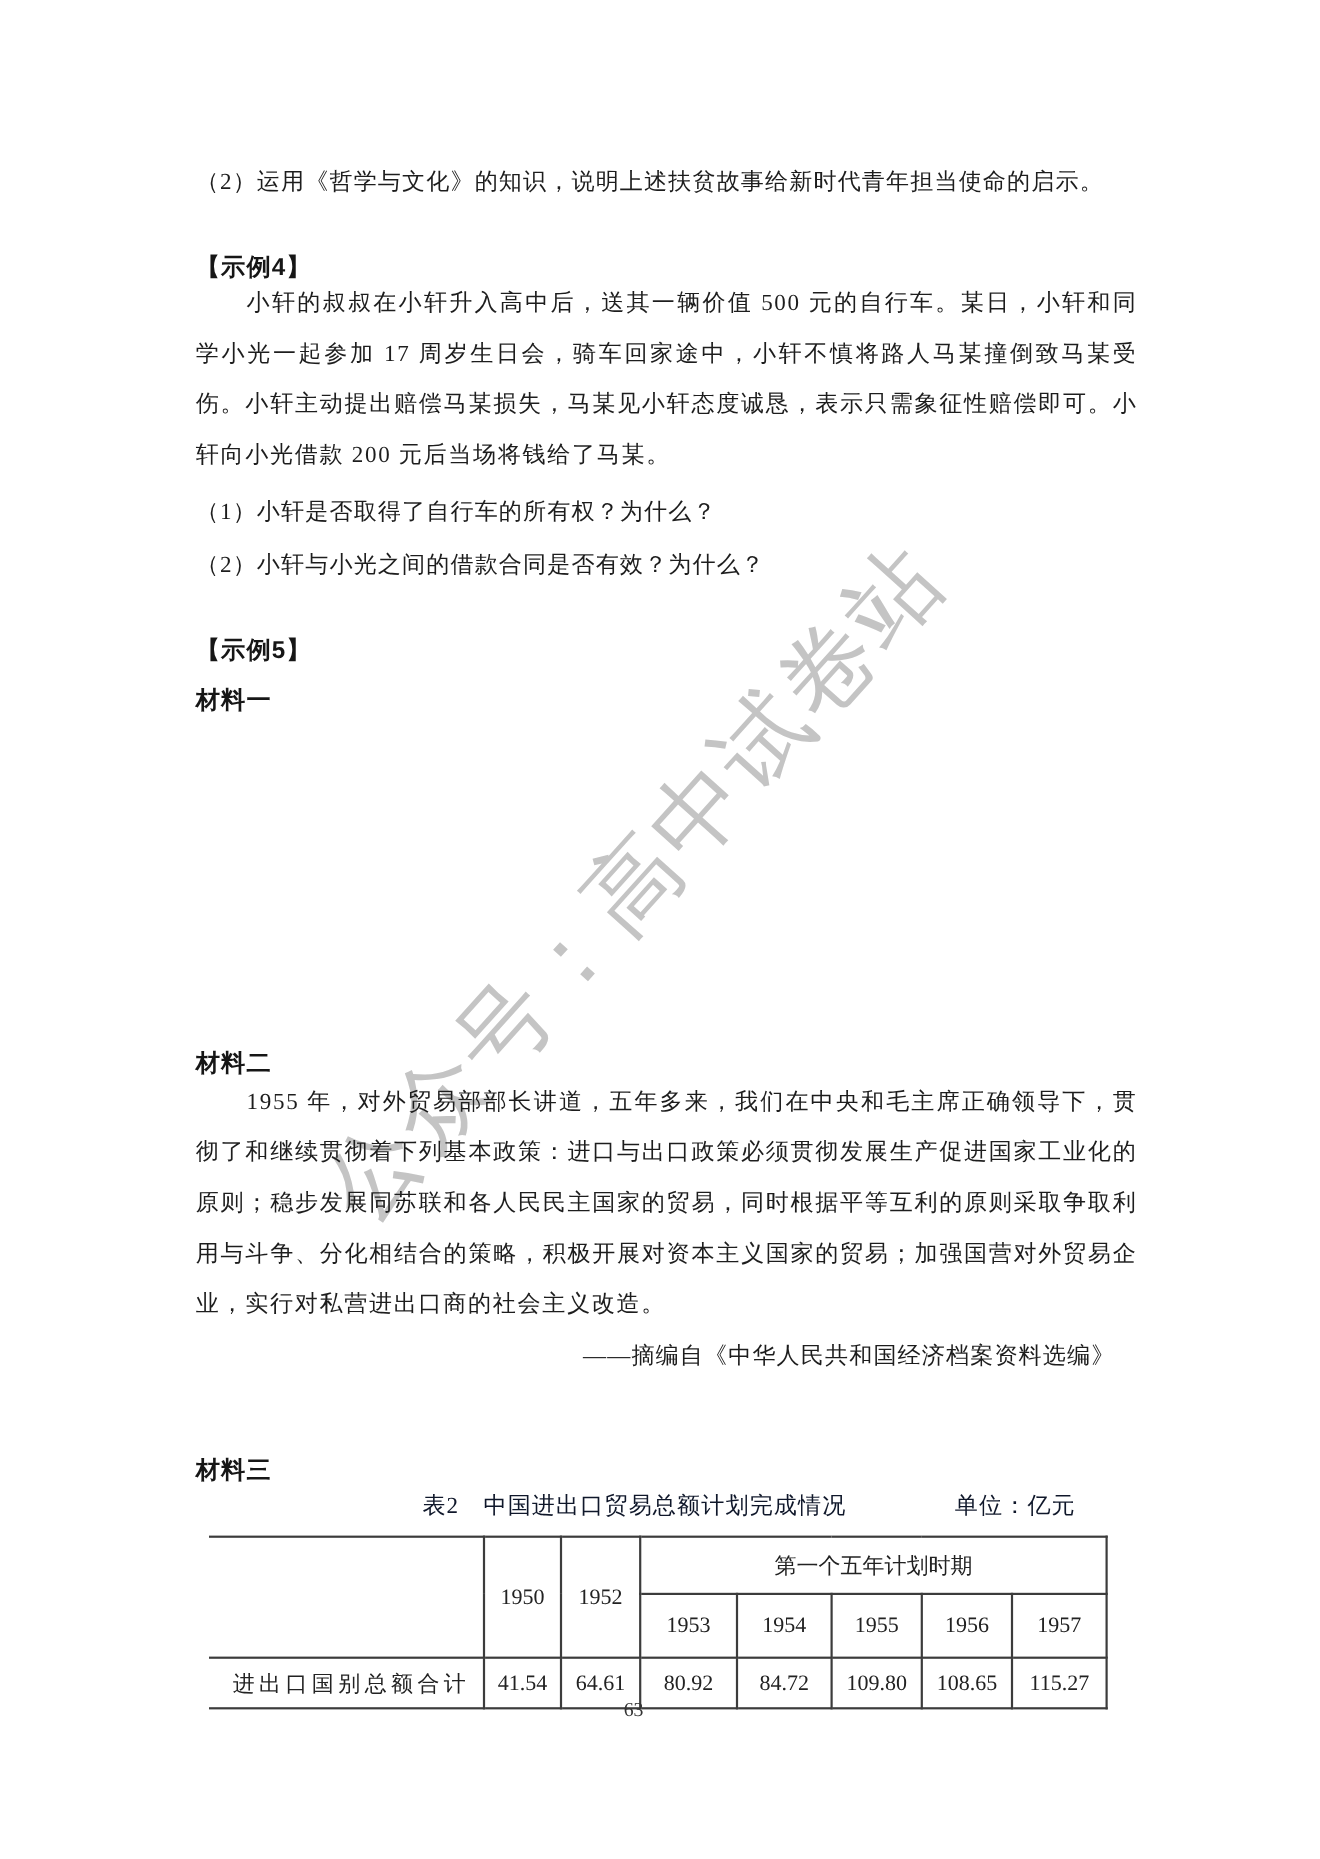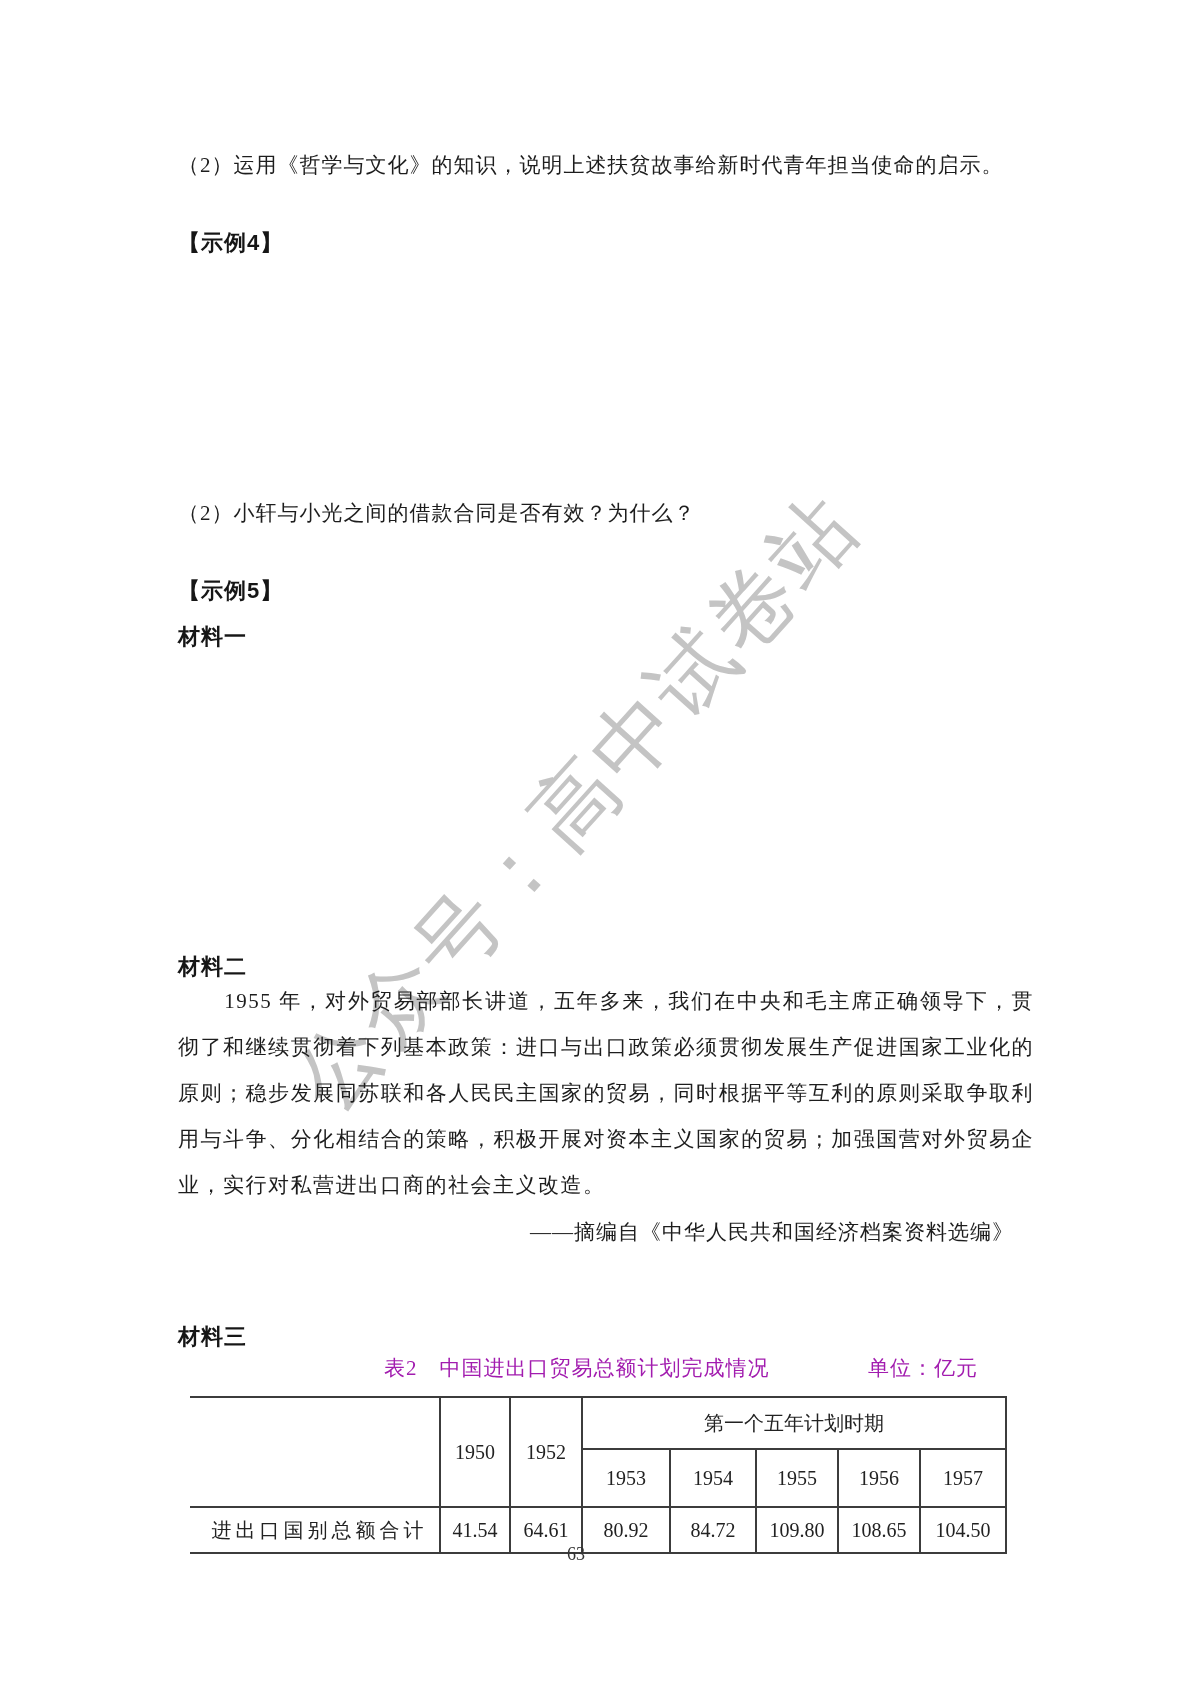--- a/index.html
+++ b/index.html
@@ -51,21 +51,21 @@
     left: 577px;
     top: 803px;
     transform: translate(-50%, -50%) rotate(-48deg);
     font-size: 84px;
     white-space: nowrap;
     opacity: 0.52;
     letter-spacing: 4px;
     font-family: "Liberation Serif", "DejaVu Serif", serif;
     pointer-events: none;
   }
-  .table-caption { font-size: 21px; letter-spacing: 1px; color: #a21caf; }
+  .table-caption { font-size: 21px; letter-spacing: 1px; color: #0f172a; }
   .data-table {
     left: 190px;
     top: 1396px;
     border-collapse: collapse;
     table-layout: fixed;
     font-size: 20px;
     color: #222;
   }
   .data-table td {
     border: 2px solid #3c3c3c;
@@ -97,21 +97,23 @@
 <body>
 
 <div class="page">
 
   <div class="abs watermark" style="color:#8f8f8f;">公众号：高中试卷站</div>
 
   <div class="abs line" style="top:150px">（2）运用《哲学与文化》的知识，说明上述扶贫故事给新时代青年担当使命的启示。</div>
 
   <div class="abs heading" style="top:212px">【示例4】</div>
 
+  <div class="abs para" style="top:252px">小轩的叔叔在小轩升入高中后，送其一辆价值 500 元的自行车。某日，小轩和同学小光一起参加 17 周岁生日会，骑车回家途中，小轩不慎将路人马某撞倒致马某受伤。小轩主动提出赔偿马某损失，马某见小轩态度诚恳，表示只需象征性赔偿即可。小轩向小光借款 200 元后当场将钱给了马某。</div>
 
+  <div class="abs line" style="top:450px">（1）小轩是否取得了自行车的所有权？为什么？</div>
 
   <div class="abs line" style="top:498px">（2）小轩与小光之间的借款合同是否有效？为什么？</div>
 
   <div class="abs heading" style="top:560px">【示例5】</div>
 
   <div class="abs heading" style="top:606px">材料一</div>
 
 
 
   <div class="abs heading" style="top:936px">材料二</div>
@@ -152,20 +154,20 @@
         <td>1957</td>
       </tr>
       <tr class="datar">
         <td class="noleft row-label">进出口国别总额合计</td>
         <td>41.54</td>
         <td>64.61</td>
         <td>80.92</td>
         <td>84.72</td>
         <td>109.80</td>
         <td>108.65</td>
-        <td>104.50</td>
+        <td>115.27</td>
       </tr>
     </tbody>
   </table>
 
   <div class="abs page-number" style="top:1544px">63</div>
 
 </div>
 
 </body></html>

